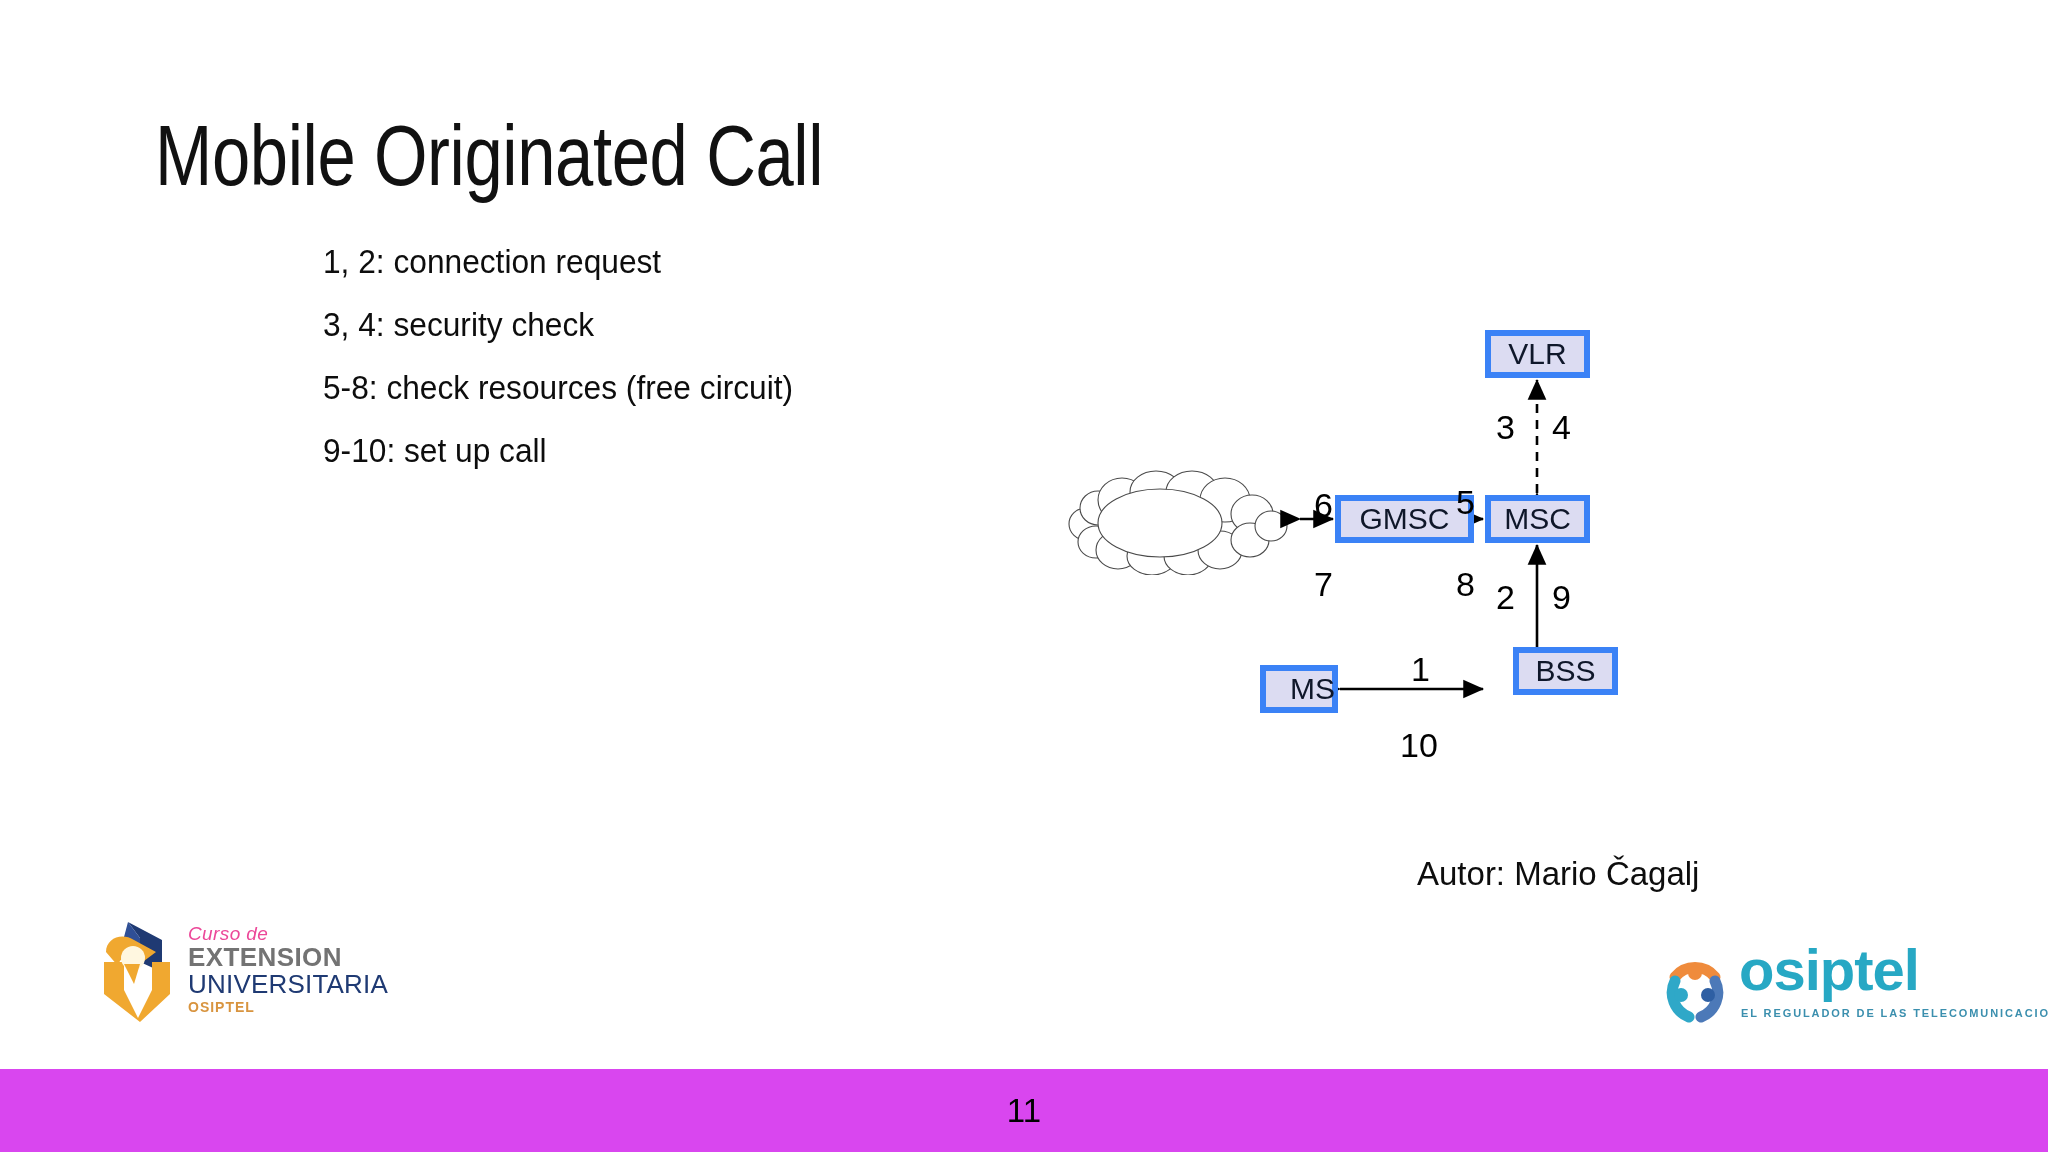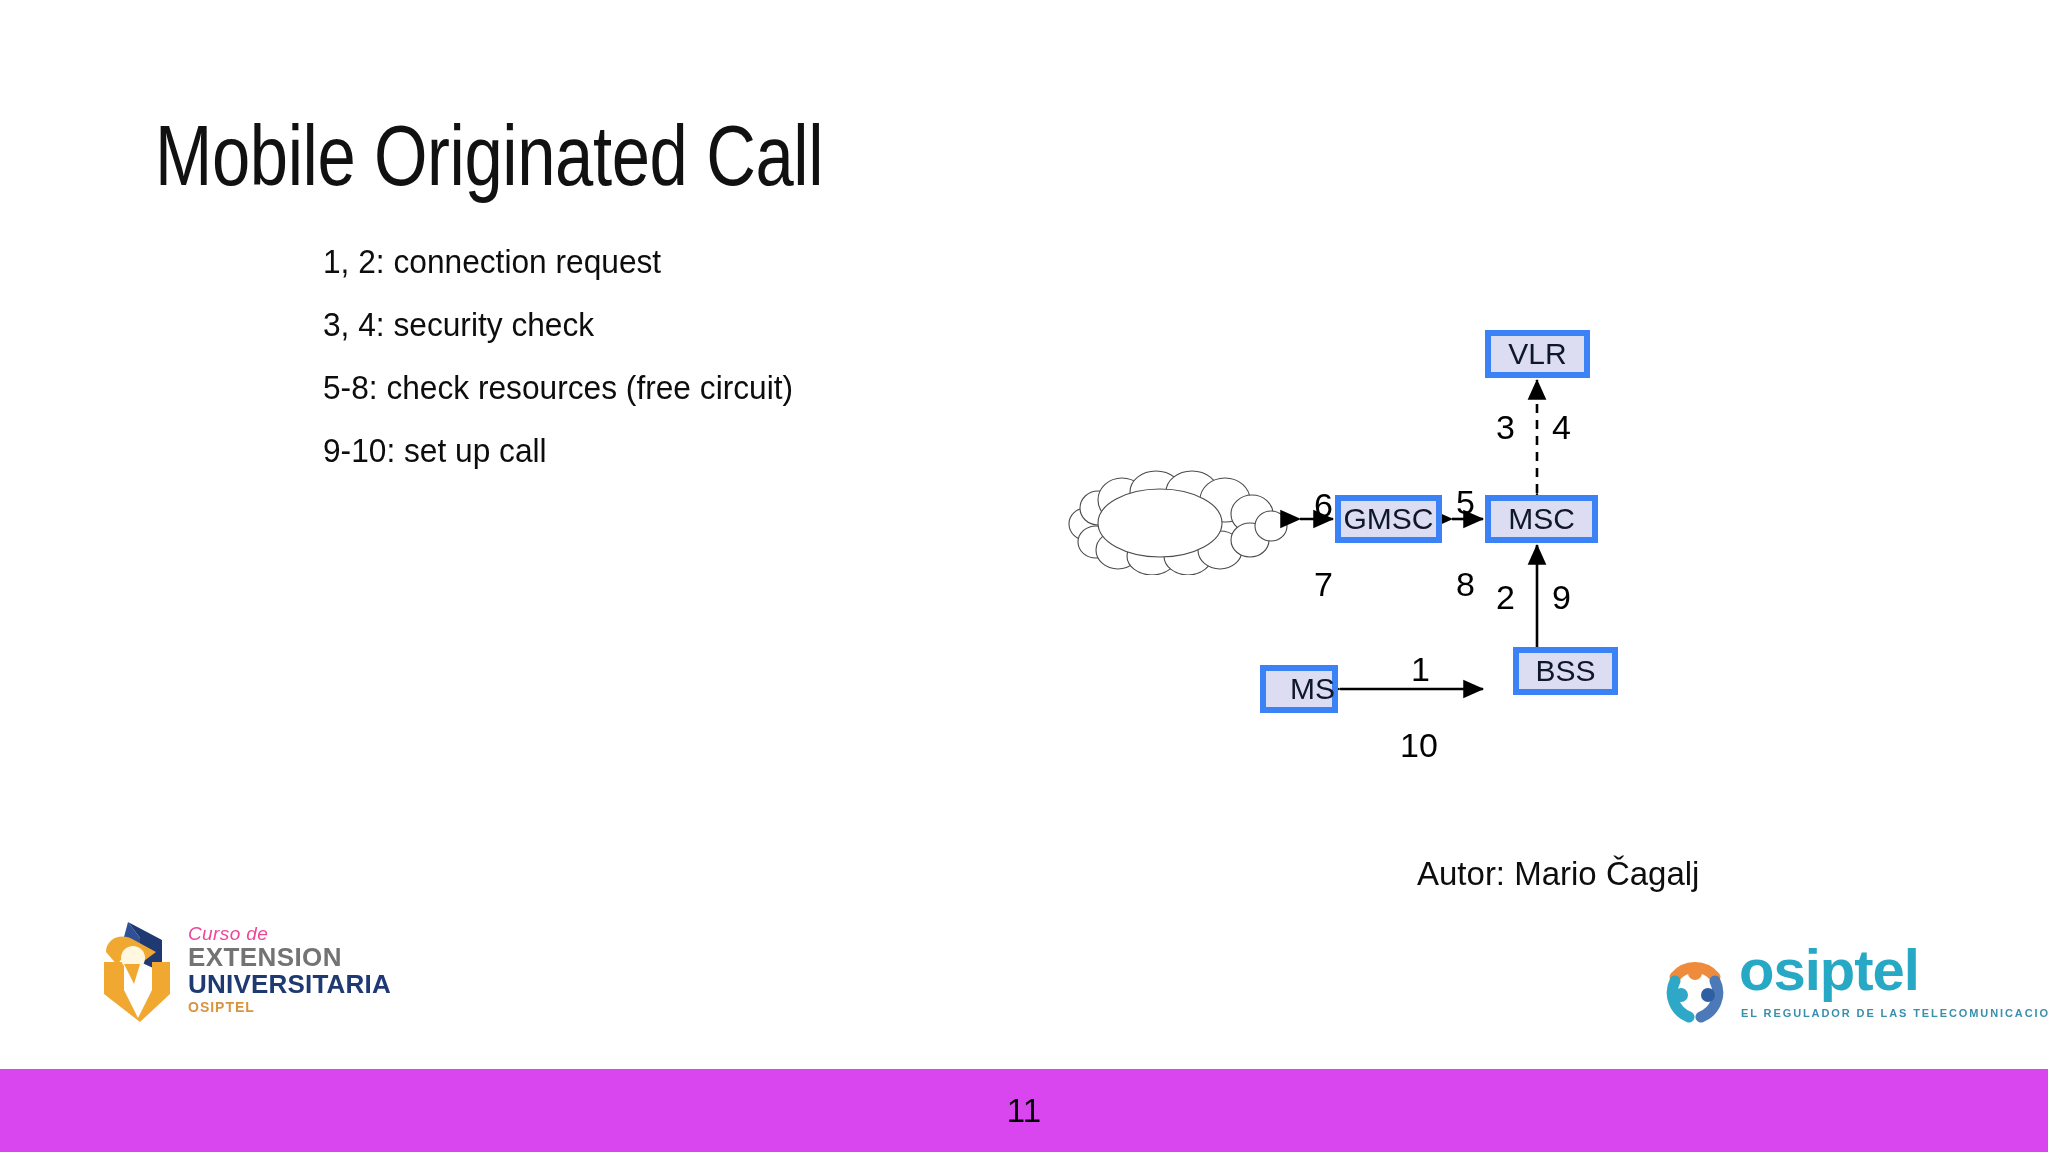--- a/index.html
+++ b/index.html
@@ -26,22 +26,22 @@
   
   #diagram{position:absolute;left:1060px;top:330px;width:650px;height:440px;}
   #diagram svg{display:block;}
 
   .node-box{
     position:absolute;background:#dcdcf2;border:6px solid #3b82f6;
     display:flex;align-items:center;justify-content:center;
     font-size:30px;color:#0f172a;box-sizing:border-box;
   }
   #box-vlr { left:425px; top:0px;   width:105px; height:48px; }
-  #box-gmsc{ left:275px; top:165px; width:107px; height:48px; }
-  #box-msc { left:425px; top:165px; width:113px; height:48px; }
+  #box-gmsc{ left:275px; top:165px; width:139px; height:48px; }
+  #box-msc { left:425px; top:165px; width:105px; height:48px; }
   #box-ms  { left:200px; top:335px; width:78px;  height:48px;padding-left:27px; }
   #box-bss { left:425px; top:317px; width:105px; height:48px;margin-left:28px; }
 
   .edge-label{
     position:absolute;font-size:34px;color:#000;line-height:1;
     font-family:"Liberation Sans","DejaVu Sans",sans-serif;
   }
   #lbl-6 {left:254px; top:158px;}
   #lbl-7 {left:254px; top:237px;}
   #lbl-5 {left:396px; top:155px;}
@@ -66,21 +66,21 @@
     position:absolute;left:1417px;top:855px;
     font-size:33px;color:#0d0d0d;white-space:nowrap;
   }
 
   
   #logo-left{position:absolute;left:100px;top:918px;width:310px;height:110px;}
   #logo-left-mark{position:absolute;left:0;top:0;width:78px;height:105px;}
   #logo-left-text{position:absolute;left:88px;top:6px;width:230px;}
   #ll-curso{font-size:19px;color:#ec4899;letter-spacing:.4px;line-height:1.05;font-style:italic;}
   #ll-ext{font-size:26px;font-weight:bold;color:#737373;letter-spacing:.4px;line-height:1.06;}
-  #ll-uni{font-size:26px;font-weight:bold;color:#1f3a73;letter-spacing:.2px;line-height:1.06;}
+  #ll-uni{font-size:26px;font-weight:normal;color:#1f3a73;letter-spacing:.2px;line-height:1.06;}
   #ll-osi{font-size:14px;font-weight:bold;color:#d8943f;letter-spacing:1px;line-height:1.2;}
 
   
   #logo-right{position:absolute;left:1655px;top:945px;width:320px;height:86px;}
   #logo-right-mark{position:absolute;left:0;top:2px;width:80px;height:78px;}
   #logo-right-word{
     position:absolute;left:84px;top:-4px;font-size:58px;font-weight:bold;
     color:#27a8c4;letter-spacing:-1px;line-height:1;
   }
   #logo-right-tag{

